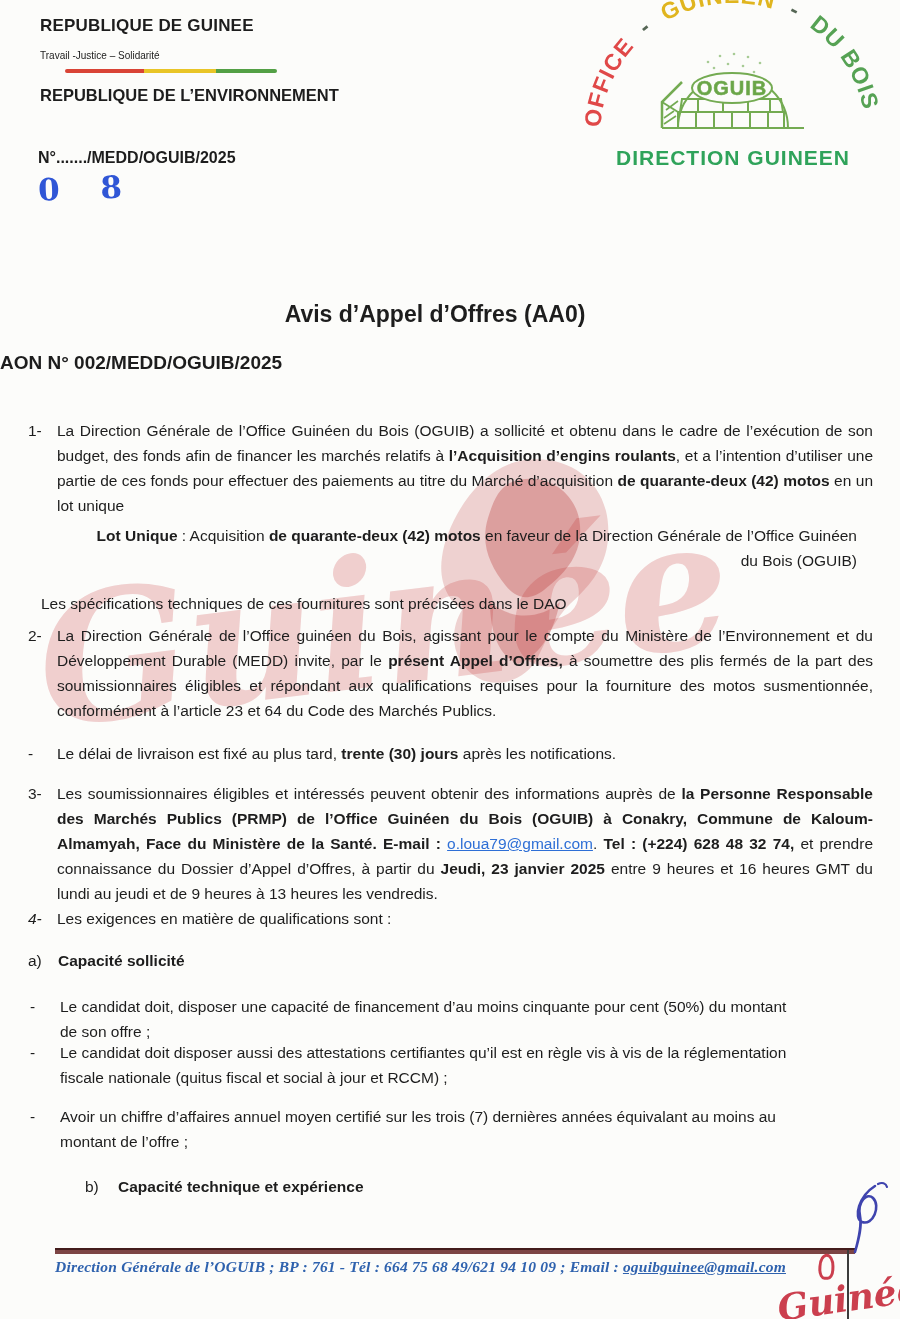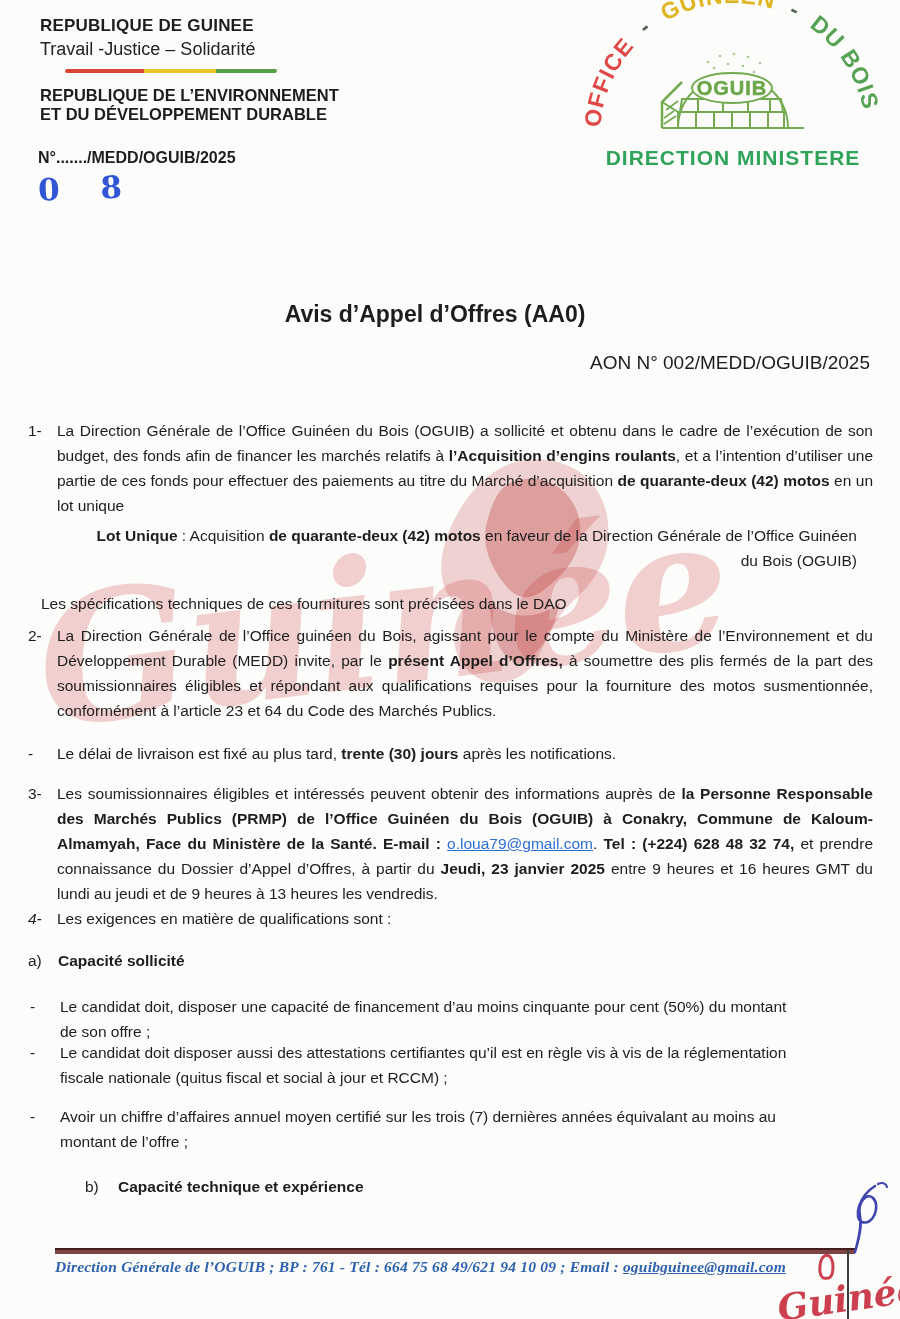--- a/index.html
+++ b/index.html
@@ -5,37 +5,37 @@
   * { margin:0; padding:0; box-sizing:border-box; }
   html,body { background:#e8e8e8; }
   .page {
     position:relative; width:900px; height:1319px;
     background:#fcfcfa; overflow:hidden; margin:0 auto;
     font-family:"Liberation Sans", sans-serif; color:#1d1d1d;
   }
   
   .hdr-left { position:absolute; left:40px; top:16px; }
   .republic { font-size:17px; font-weight:700; letter-spacing:.2px; }
-  .motto { font-size:18px; margin-top:3px; color:#222; }
+  .motto { font-size:10px; margin-top:14px; color:#222; }
   .flag-rule { position:absolute; left:65px; top:69px; width:212px; height:4px; display:flex; border-radius:2px; overflow:hidden; }
   .flag-rule .seg-red { width:79px; background:#d94436; }
   .flag-rule .seg-yellow { width:72px; background:#e9c527; }
   .flag-rule .seg-green { width:61px; background:#53a045; }
   .ministry { position:absolute; left:40px; top:86px; font-size:16.5px; font-weight:700; line-height:19px; }
   .refnum { position:absolute; left:38px; top:149px; font-size:16px; font-weight:700; }
   .handnum { position:absolute; left:38px; top:170px; font-size:31px; font-weight:600;
     color:#3056d6; letter-spacing:15px; font-family:"DejaVu Serif", serif; transform:rotate(-2deg); }
   
   .logo { position:absolute; top:0; right:12px; width:310px; height:175px; }
   .logo svg { display:block; }
   .logo-caption { text-align:center; font-size:21px; font-weight:700; color:#2fa35a; letter-spacing:1px; margin-top:-4px; }
   
   .t1 { position:absolute; top:243px; left:0; width:870px; text-align:center; font-size:29px; font-weight:700; }
   .t2 { position:absolute; top:301px; left:0; width:870px; text-align:center; font-size:23px; font-weight:700; }
-  .t3 { position:absolute; top:352px; left:0; width:870px; text-align:right; font-size:19px; font-weight:400; }
+  .t3 { position:absolute; top:352px; left:0; width:870px; text-align:left; font-size:19px; font-weight:700; }
   
   .para { position:absolute; left:28px; width:845px; font-size:15.5px; line-height:25px; z-index:2; }
   .para .mk { position:absolute; left:0; top:0; width:29px; }
   .para .ptxt { margin-left:29px; }
   .just .ptxt { text-align:justify; }
   .b { font-weight:700; }
   .lnk { color:#2e6fd6; text-decoration:underline; }
   .p1 { top:418px; }
   .lot { top:523px; left:57px; width:800px;text-align:right; }
   .lot .ptxt { margin-left:0; text-indent:22px; }
@@ -91,21 +91,20 @@
     <div class="republic">REPUBLIQUE DE GUINEE</div>
     <div class="motto">Travail -Justice – Solidarité</div>
   </div>
   <div class="flag-rule">
     <div class="seg-red"></div>
     <div class="seg-yellow"></div>
     <div class="seg-green"></div>
   </div>
   <div class="ministry">
     <div>REPUBLIQUE DE L’ENVIRONNEMENT</div>
-    <div>ET DU DÉVELOPPEMENT DURABLE</div>
   </div>
   <div class="refnum">N°......./MEDD/OGUIB/2025</div>
   <div class="handnum">0 8</div>
 
   <div class="logo">
     <svg width="310" height="150" viewBox="0 0 310 150">
       <defs>
         <path id="arcPath" d="M 22,136 A 133,133 0 0 1 288,136" fill="none"></path>
       </defs>
       <text font-family="Liberation Sans, sans-serif" font-size="23" font-weight="700" letter-spacing="1">
@@ -133,21 +132,21 @@
         <circle cx="156" cy="54" r="1.3" fill="#a7cb94" stroke="none"></circle>
         <circle cx="170" cy="57" r="1.3" fill="#a7cb94" stroke="none"></circle>
         <circle cx="182" cy="63" r="1.3" fill="#a7cb94" stroke="none"></circle>
         <circle cx="136" cy="68" r="1.3" fill="#a7cb94" stroke="none"></circle>
         <circle cx="150" cy="64" r="1.3" fill="#a7cb94" stroke="none"></circle>
         <circle cx="165" cy="66" r="1.3" fill="#a7cb94" stroke="none"></circle>
         <circle cx="176" cy="72" r="1.3" fill="#a7cb94" stroke="none"></circle>
       </g>
       <text x="154" y="95" text-anchor="middle" fill="#6aa648" stroke="#74ab52" stroke-width="0.6" font-family="Liberation Sans, sans-serif" font-size="20" font-weight="700" letter-spacing="1">OGUIB</text>
     </svg>
-    <div class="logo-caption">DIRECTION MINISTERE</div>
+    <div class="logo-caption">DIRECTION GUINEEN</div>
   </div>
 
   <div class="t2">Avis d’Appel d’Offres (AA0)</div>
   <div class="t3">AON N° 002/MEDD/OGUIB/2025</div>
 
   <div class="para p1 just">
     <span class="mk">1-</span>
     <div class="ptxt"><span>La Direction Générale de l’Office Guinéen du Bois (OGUIB) a sollicité et obtenu dans le cadre de l’exécution de son budget, des fonds afin de financer les marchés relatifs à </span><span class="b">l’Acquisition d’engins roulants</span><span>, et a l’intention d’utiliser une partie de ces fonds pour effectuer des paiements au titre du Marché d’acquisition </span><span class="b">de quarante-deux (42) motos</span><span> en un lot unique</span></div>
   </div>
 

